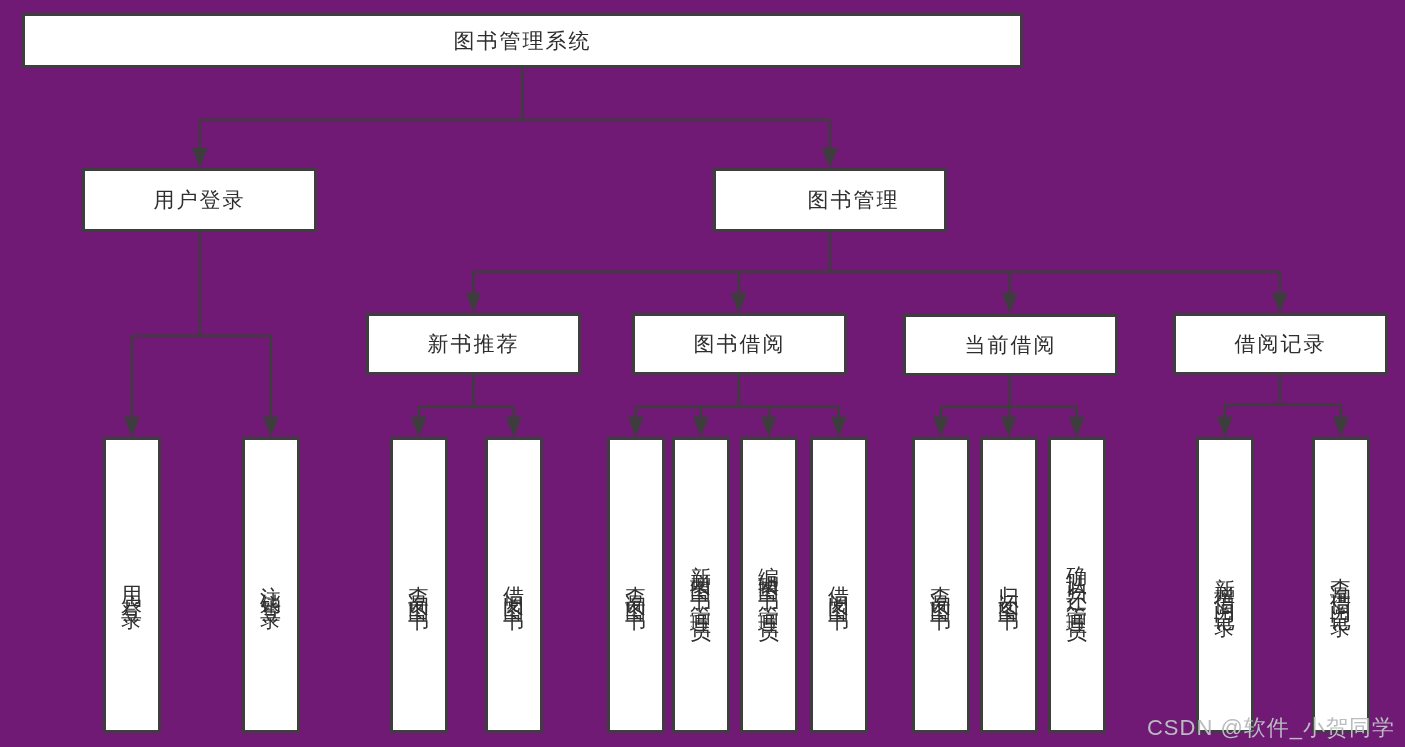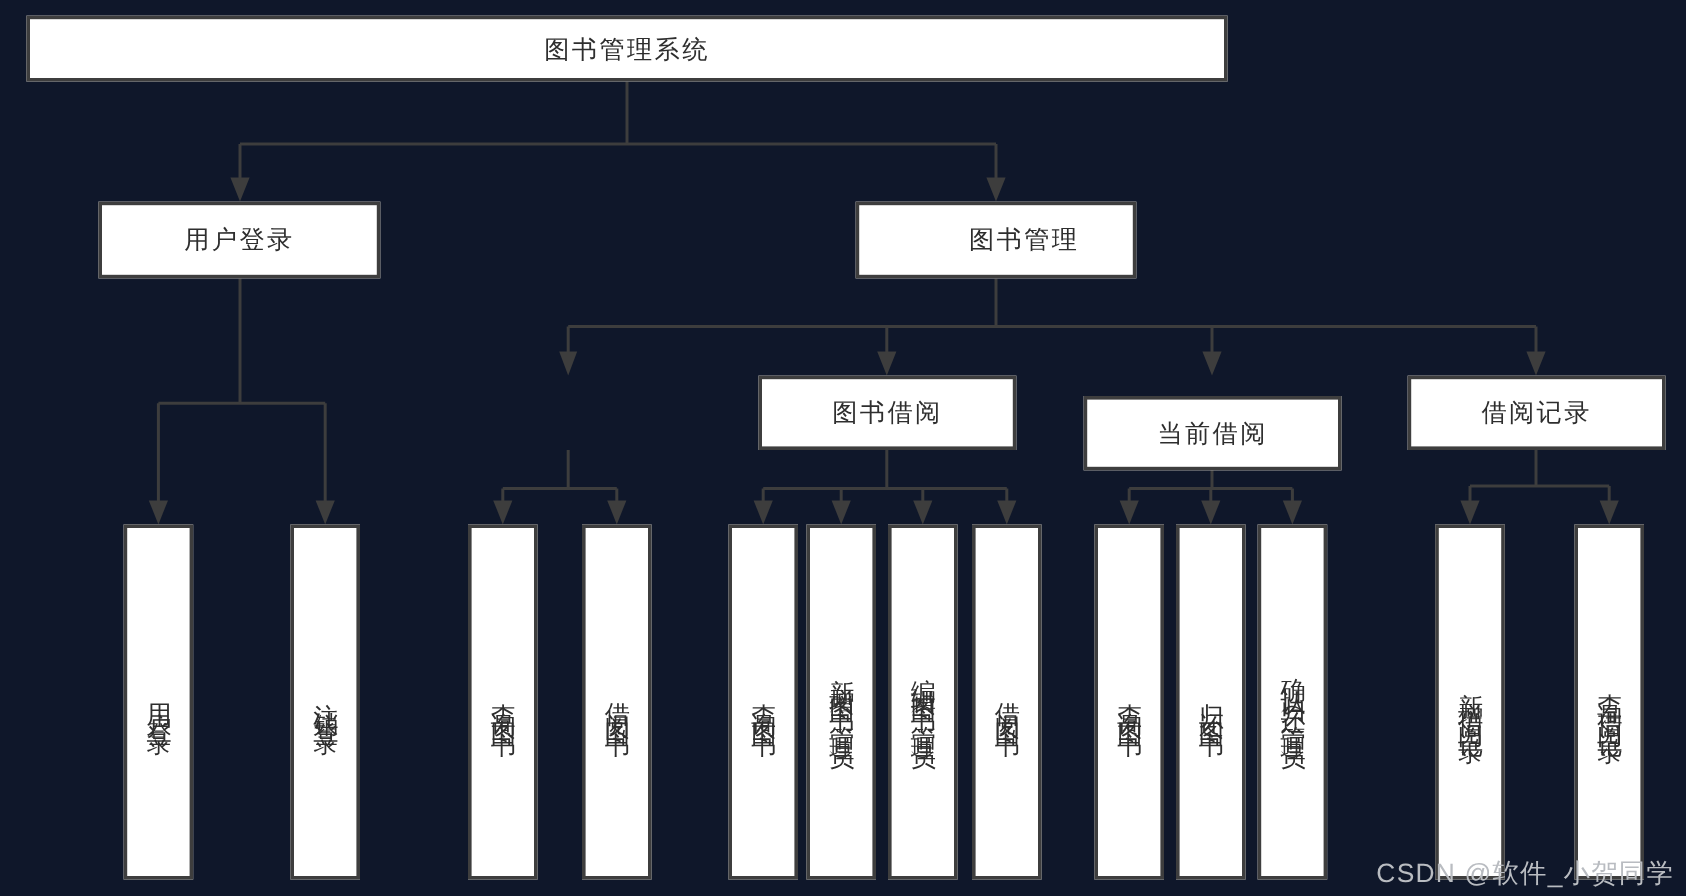--- a/index.html
+++ b/index.html
@@ -1,20 +1,20 @@
 <!DOCTYPE html>
 <html><head>
 <meta charset="utf-8">
 <style>
   html, body { margin: 0; padding: 0; background: #ffffff; }
   .stage {
     position: relative;
     width: 1405px;
     height: 747px;
-    background: #0f172a;
+    background: #701a75;
     font-family: "Liberation Sans", "DejaVu Sans", sans-serif;
     overflow: hidden;
   }
   svg.wires { position: absolute; left: 0; top: 0; z-index: 1; }
   .box {
     position: absolute;
     box-sizing: border-box;
     background: #ffffff;
     border: 3px solid #3e3e3e;
     display: flex;
@@ -91,24 +91,27 @@
     <span class="hlabel">图书管理系统</span>
   </div>
 
   <div class="box" style="left:82px; top:168px; width:235px; height:64px;">
     <span class="hlabel">用户登录</span>
   </div>
   <div class="box" style="left:713px; top:168px; width:234px; height:64px;padding-left:47px;">
     <span class="hlabel">图书管理</span>
   </div>
 
+  <div class="box" style="left:366px; top:313px; width:215px; height:62px;">
+    <span class="hlabel">新书推荐</span>
+  </div>
   <div class="box" style="left:632px; top:313px; width:215px; height:62px;">
     <span class="hlabel">图书借阅</span>
   </div>
-  <div class="box" style="left:903px; top:330px; width:215px; height:62px;">
+  <div class="box" style="left:903px; top:314px; width:215px; height:62px;">
     <span class="hlabel">当前借阅</span>
   </div>
   <div class="box" style="left:1173px; top:313px; width:215px; height:62px;">
     <span class="hlabel">借阅记录</span>
   </div>
 
   <div class="box vbox" style="left:103px; top:437px; width:58px; height:296px;">
     <span class="vtext">用户登录</span>
   </div>
   <div class="box vbox" style="left:242px; top:437px; width:58px; height:296px;">

